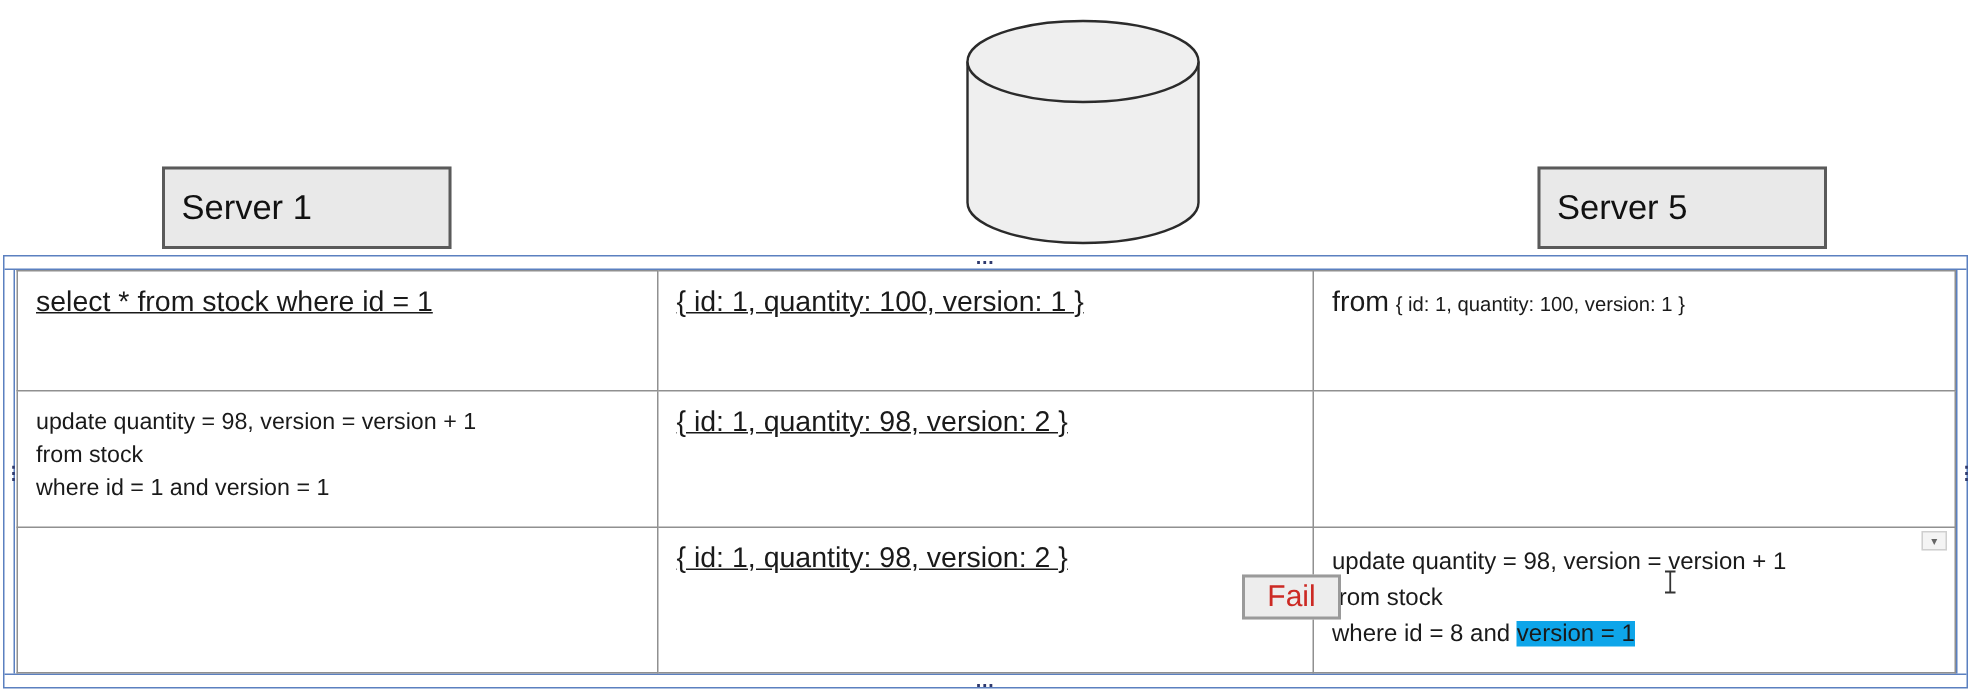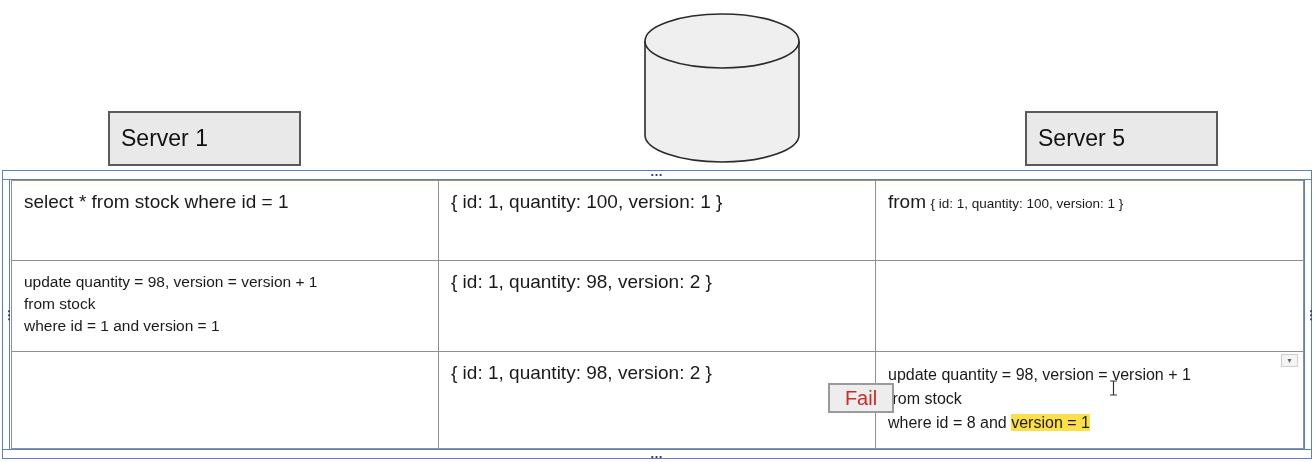--- a/index.html
+++ b/index.html
@@ -28,27 +28,27 @@
   .frame-bottom .h-handle { top:-1px; }
   .v-handle { position:absolute; top:50%; transform:translateY(-50%); left:0px;
     font-size:12px; font-weight:bold; color:#2f3a6e; line-height:6px; }
 
   
   .table-wrap { position:absolute; left:8px; top:9px; right:7px; bottom:9px; }
   table.grid { width:100%; height:100%; border-collapse:collapse; table-layout:fixed; }
   table.grid td { border:1.5px solid #909090; vertical-align:top; padding:10px 12px; overflow:hidden; }
   .c1 { width:427px; } .c2 { width:437px; }
   .r1 { height:80px; } .r2 { height:91px; }
-  .t-lg { font-size:19px; }
+  .t-lg { font-size:19px;text-decoration:underline; }
   .t-md { font-size:15.5px; line-height:22px; }
   .read-label { font-size:19px; }
   .read-detail { font-size:13.5px; }
   .cell-rel { position:relative; }
   .sql3 { font-size:16px; line-height:22px; padding-top:2px; }
-  .hl { background:#fde047; }
+  .hl { background:#0ea5e9; }
 
   
   .fail-box { position:absolute; left:808px; top:383px; width:66px; height:30px;
     background:#ededed; border:2px solid #9a9a9a; display:flex; align-items:center;
     justify-content:center; font-size:20px; color:#cc2a24; z-index:6;margin-left:20px; }
 
   
   .mini-dd { position:absolute; top:2px; right:5px; width:17px; height:13px;
     background:#f4f4f4; border:1px solid #cfcfcf; display:flex; align-items:center;
     justify-content:center; font-size:8px; color:#666; line-height:1; }

